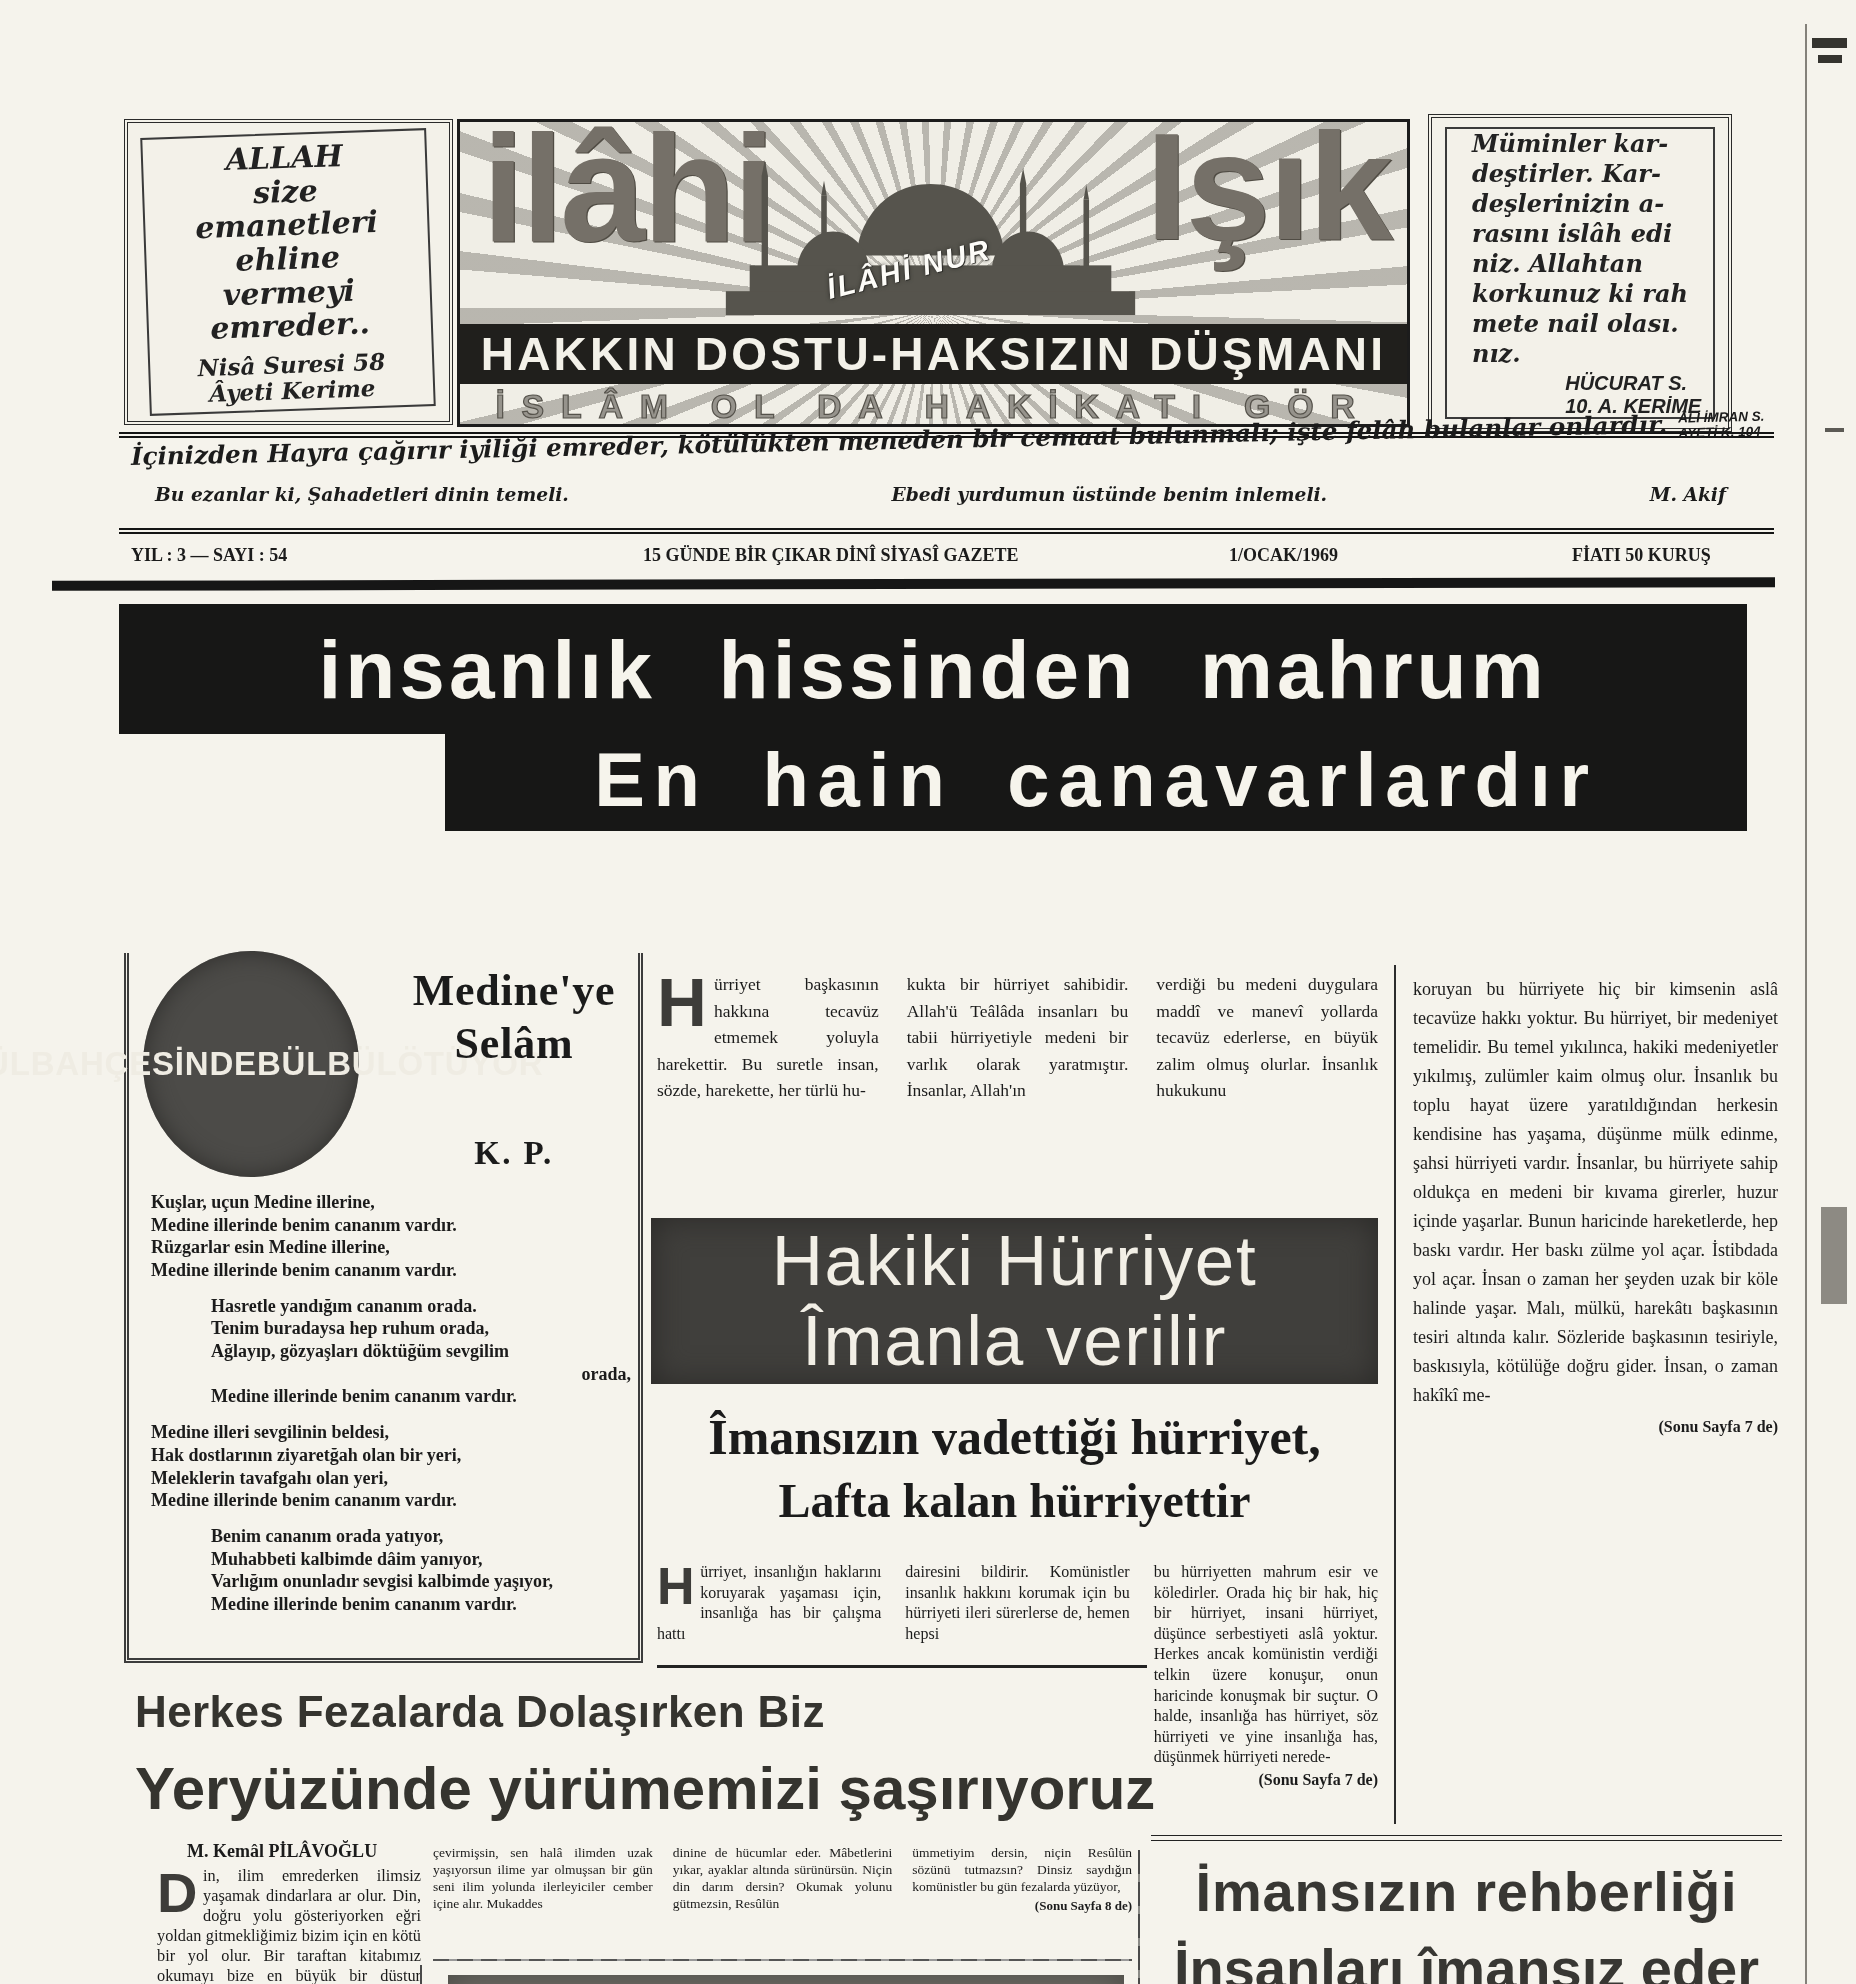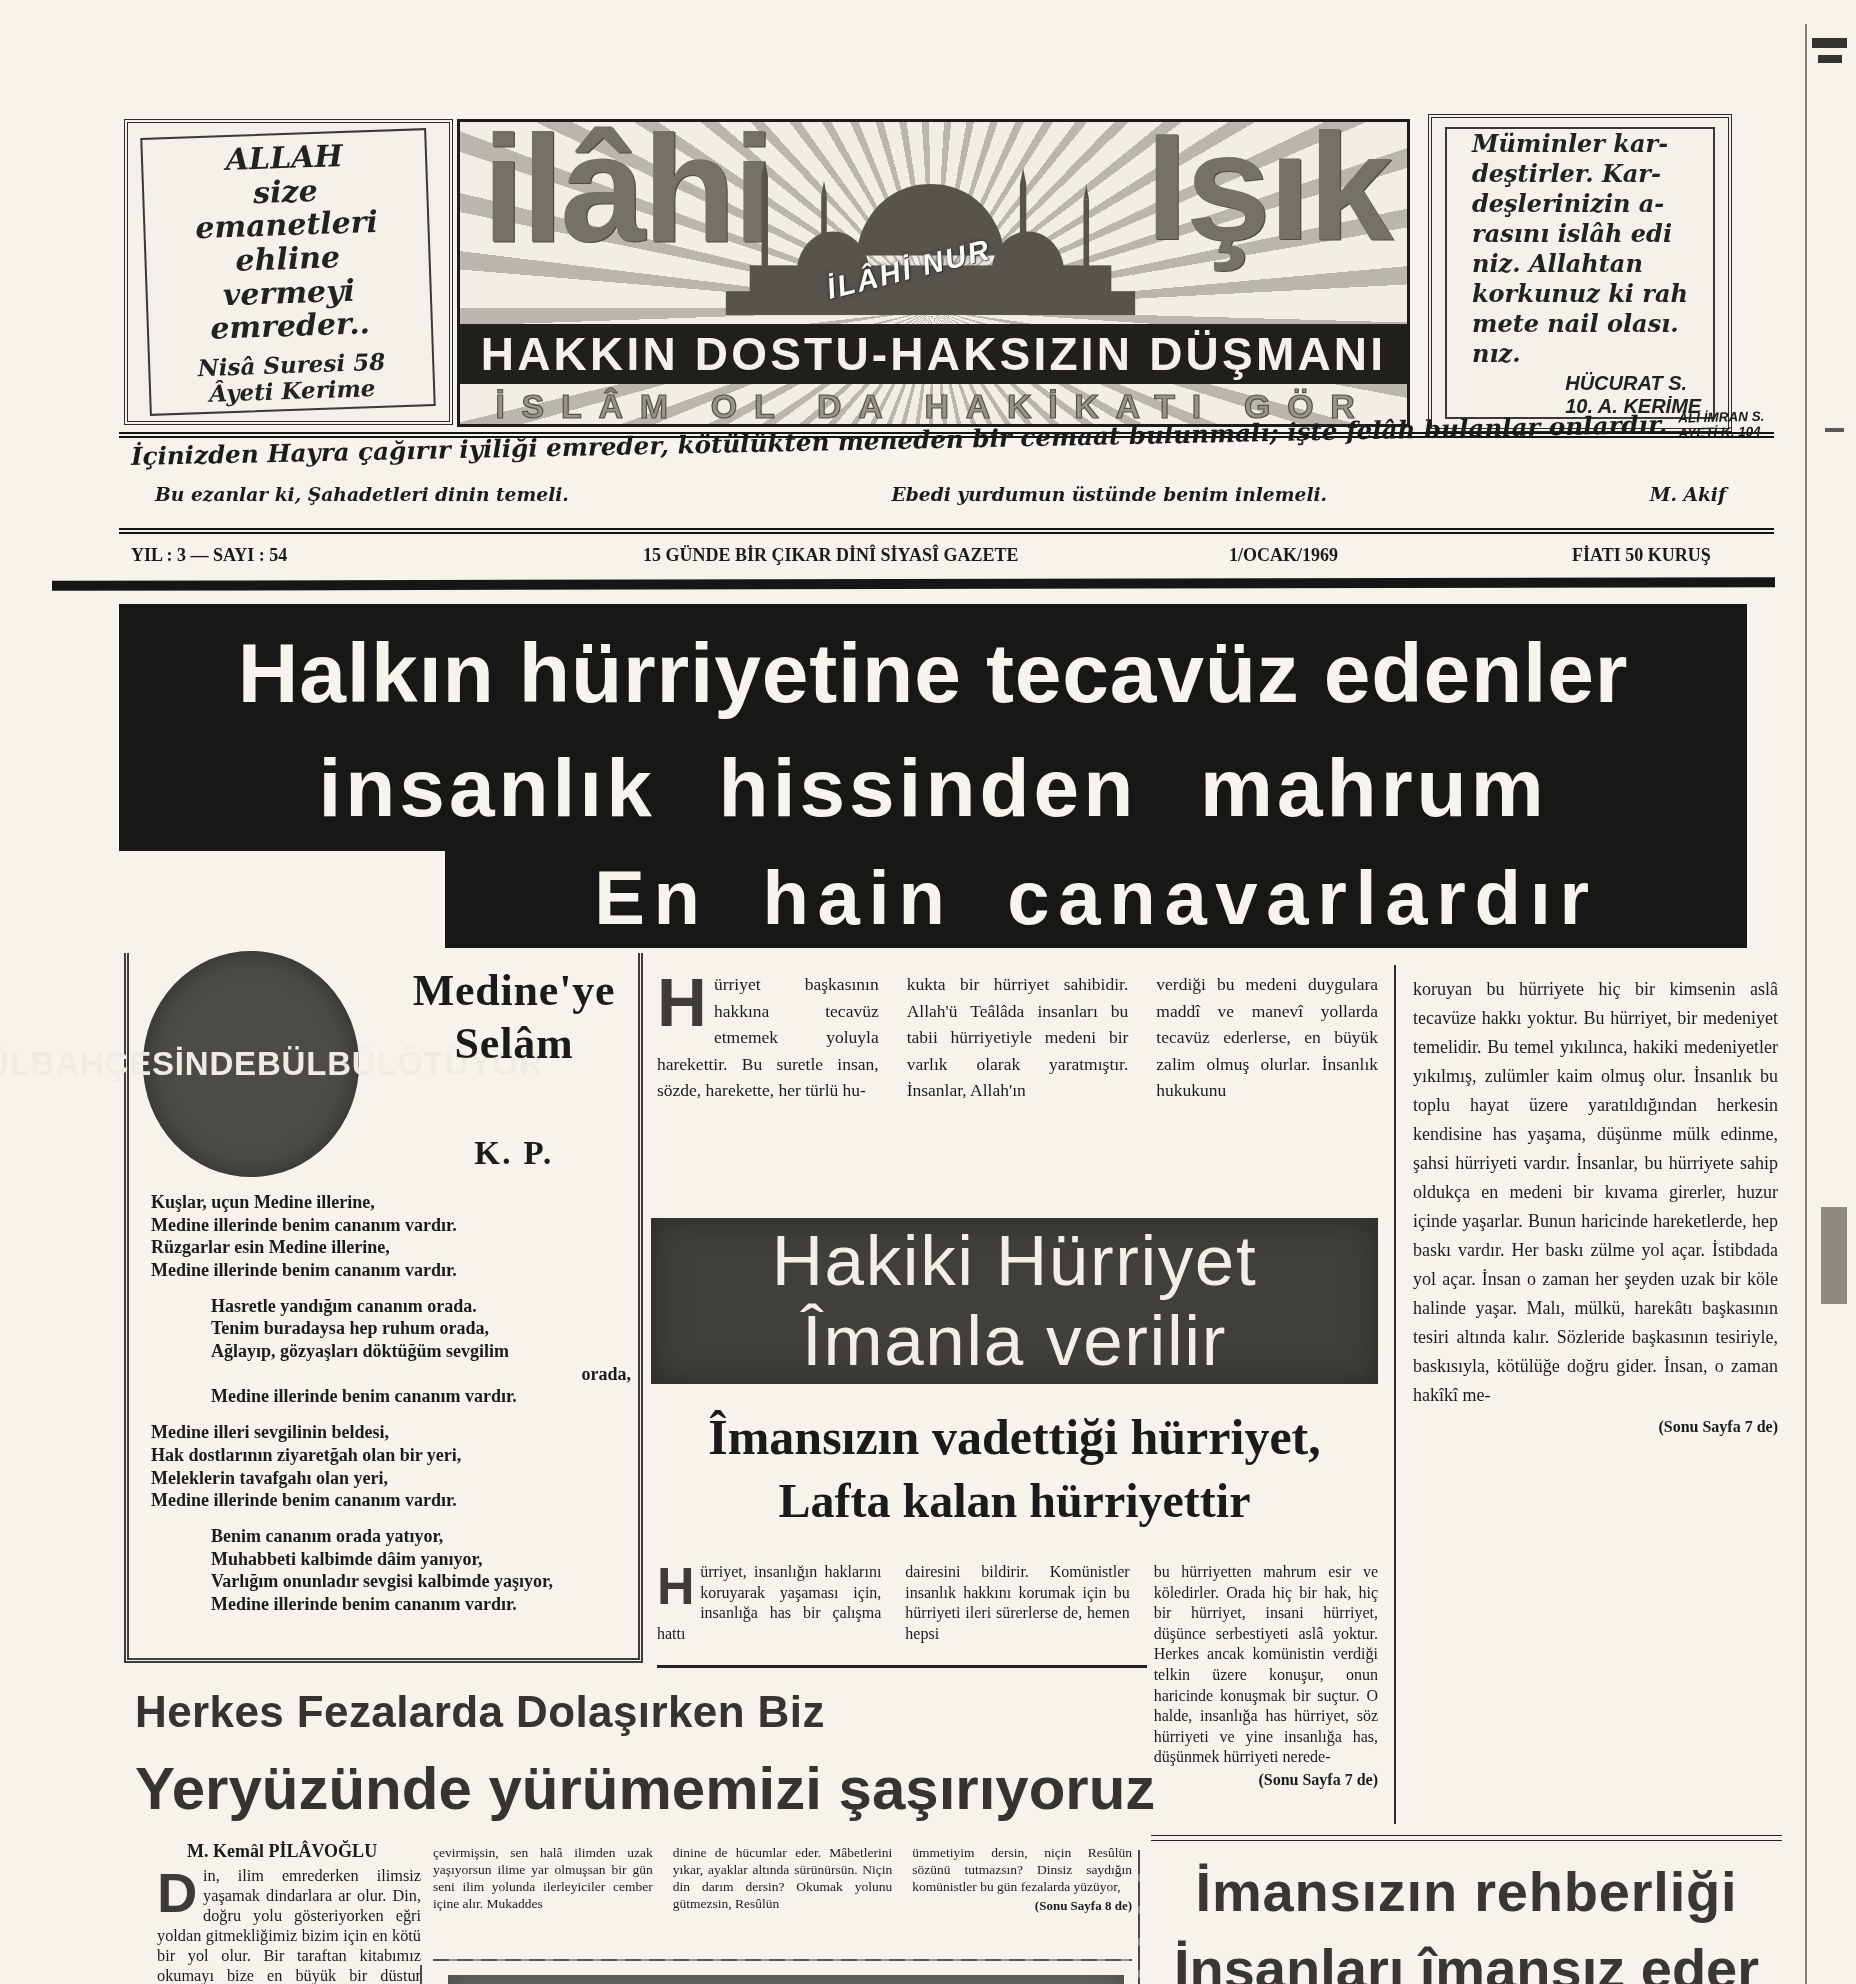--- a/index.html
+++ b/index.html
@@ -262,21 +262,20 @@
 </div>
 
 <div class="abs dl" id="dl-issue">YIL : 3 — SAYI : 54</div>
 <div class="abs dl" id="dl-freq">15 GÜNDE BİR ÇIKAR DİNÎ SİYASÎ GAZETE</div>
 <div class="abs dl" id="dl-date">1/OCAK/1969</div>
 <div class="abs dl" id="dl-price">FİATI 50 KURUŞ</div>
 <div class="abs" id="thick-rule"></div>
 
 <div class="abs" id="headline-main">
   <div class="hm-black" id="hm-rows12">
-    <div class="hm-line" id="hm-l1">Halkın hürriyetine tecavüz edenler</div>
     <div class="hm-line" id="hm-l2">insanlık hissinden mahrum</div>
   </div>
   <div id="hm-row3">
     <div id="hm-notch"></div>
     <div class="hm-black" id="hm-black3">
       <div class="hm-line" id="hm-l3">En hain canavarlardır</div>
     </div>
   </div>
 </div>
 

